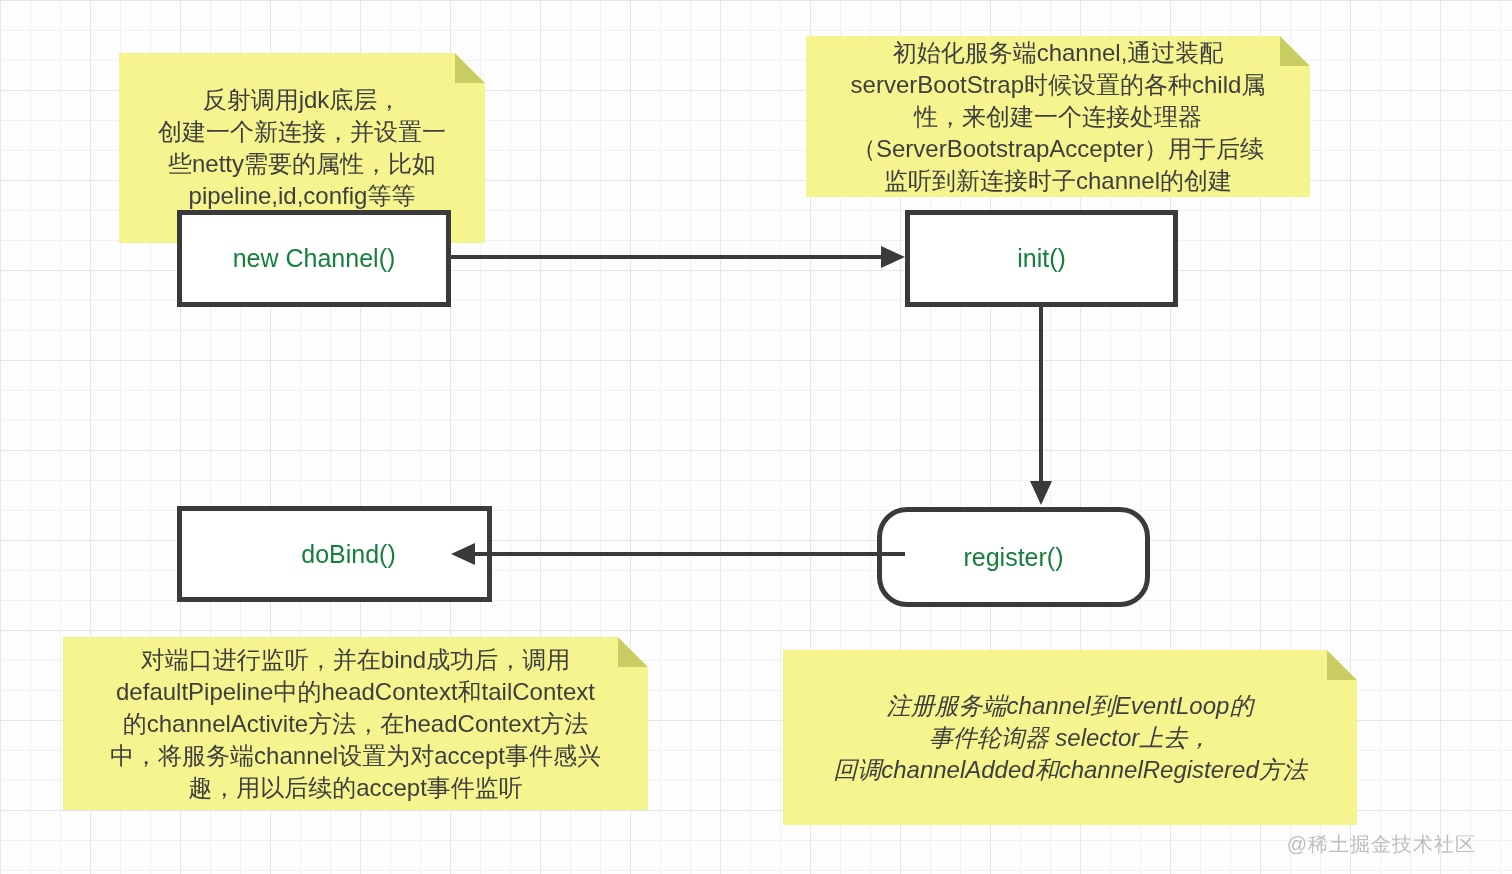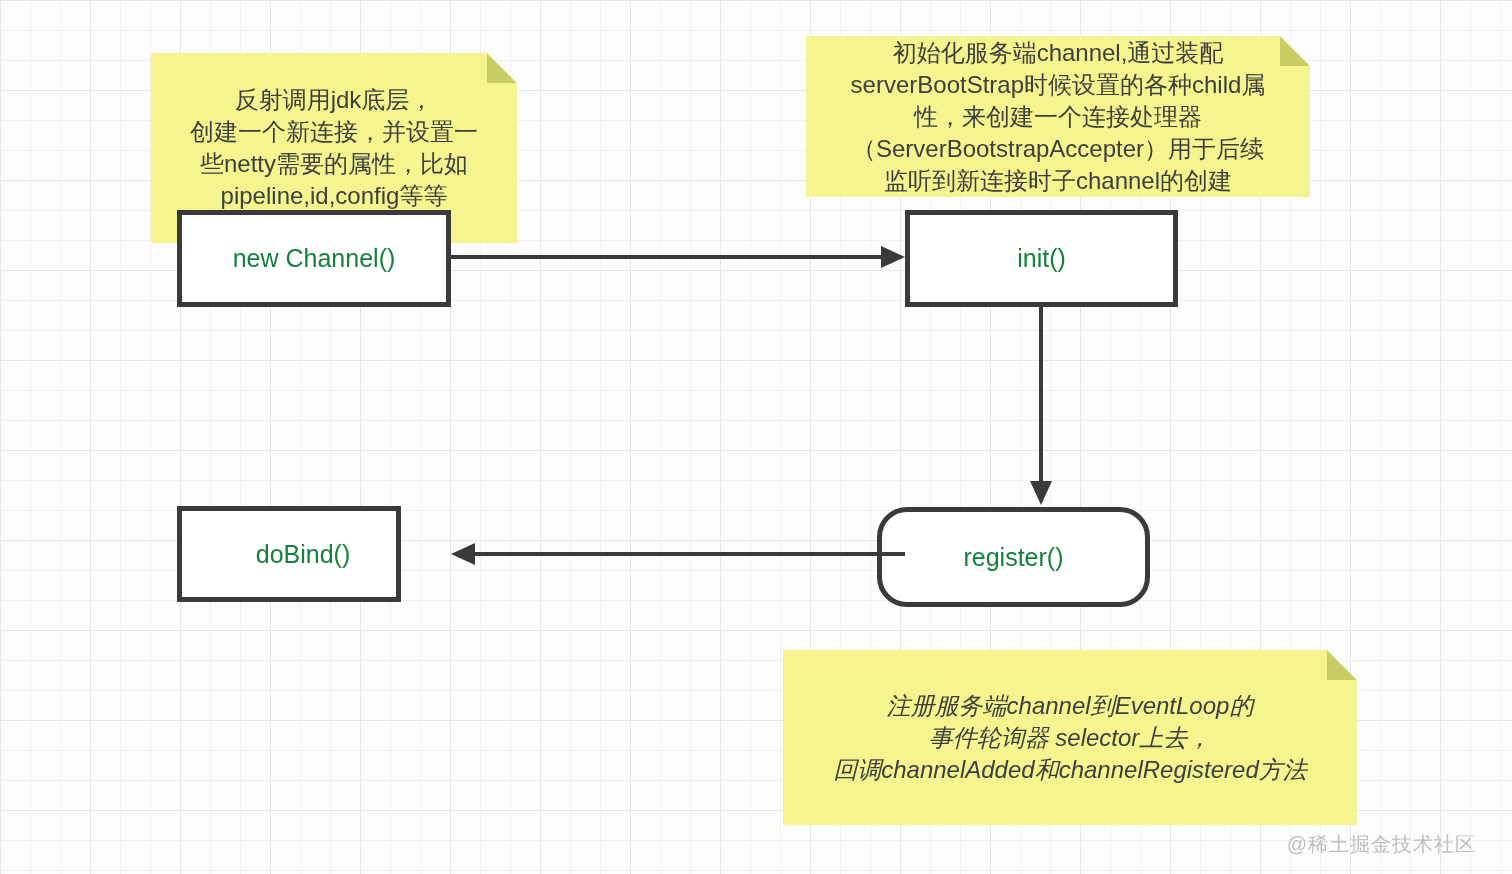--- a/index.html
+++ b/index.html
@@ -34,40 +34,40 @@
     clip-path: polygon(0 0, calc(100% - 30px) 0, 100% 30px, 100% 100%, 0 100%);
   }
   .note-text { white-space: pre-line; width: 100%; padding: 0 6px; }
   .fold {
     position: absolute;
     top: 0; right: 0;
     width: 30px; height: 30px;
     background: #c9cc62;
     clip-path: polygon(0 0, 100% 100%, 0 100%);
   }
-  #note-new-channel { left: 119px; top: 53px;  width: 366px; height: 190px; margin-left: 32px; }
+  #note-new-channel { left: 119px; top: 53px;  width: 366px; height: 190px; }
   #note-init        { left: 806px; top: 36px;  width: 504px; height: 161px; }
   #note-dobind      { left: 63px;  top: 637px; width: 585px; height: 173px; }
   #note-register    { left: 783px; top: 650px; width: 574px; height: 175px; font-style: italic; }
 
   
   .fbox {
     position: absolute;
     background: #ffffff;
     border: 5px solid #3a3a3a;
     display: flex;
     align-items: center;
     justify-content: center;
     font-size: 25px;
     color: #15803d;
   }
   #box-new-channel { left: 177px; top: 210px; width: 274px; height: 97px; }
   #box-init        { left: 905px; top: 210px; width: 273px; height: 97px; align-items: center; }
   #box-register    { left: 877px; top: 507px; width: 273px; height: 100px; border-radius: 30px; }
-  #box-dobind      { left: 177px; top: 506px; width: 224px; height: 96px; padding-left: 28px; }
+  #box-dobind      { left: 177px; top: 506px; width: 315px; height: 96px; padding-left: 28px; }
 
   
   .shaft-h { position: absolute; height: 4px; background: #3a3a3a; }
   .shaft-v { position: absolute; width: 4px;  background: #3a3a3a; }
   .head    { position: absolute; width: 0; height: 0; }
 
   #arrow-new-to-init-shaft { left: 451px; top: 255px; width: 432px; }
   #arrow-new-to-init-head  {
     left: 881px; top: 246px;
     border-top: 11px solid transparent;
@@ -114,20 +114,28 @@
 
   <div class="note" id="note-init">
     <div class="fold"></div>
     <div class="note-text">初始化服务端channel,通过装配
 serverBootStrap时候设置的各种child属
 性，来创建一个连接处理器
 （ServerBootstrapAccepter）用于后续
 监听到新连接时子channel的创建</div>
   </div>
 
+  <div class="note" id="note-dobind">
+    <div class="fold"></div>
+    <div class="note-text">对端口进行监听，并在bind成功后，调用
+defaultPipeline中的headContext和tailContext
+的channelActivite方法，在headContext方法
+中，将服务端channel设置为对accept事件感兴
+趣，用以后续的accept事件监听</div>
+  </div>
 
   <div class="note" id="note-register">
     <div class="fold"></div>
     <div class="note-text">注册服务端channel到EventLoop的
 事件轮询器 selector上去，
 回调channelAdded和channelRegistered方法</div>
   </div>
 
   <div class="fbox" id="box-new-channel">
     <span>new Channel()</span>

